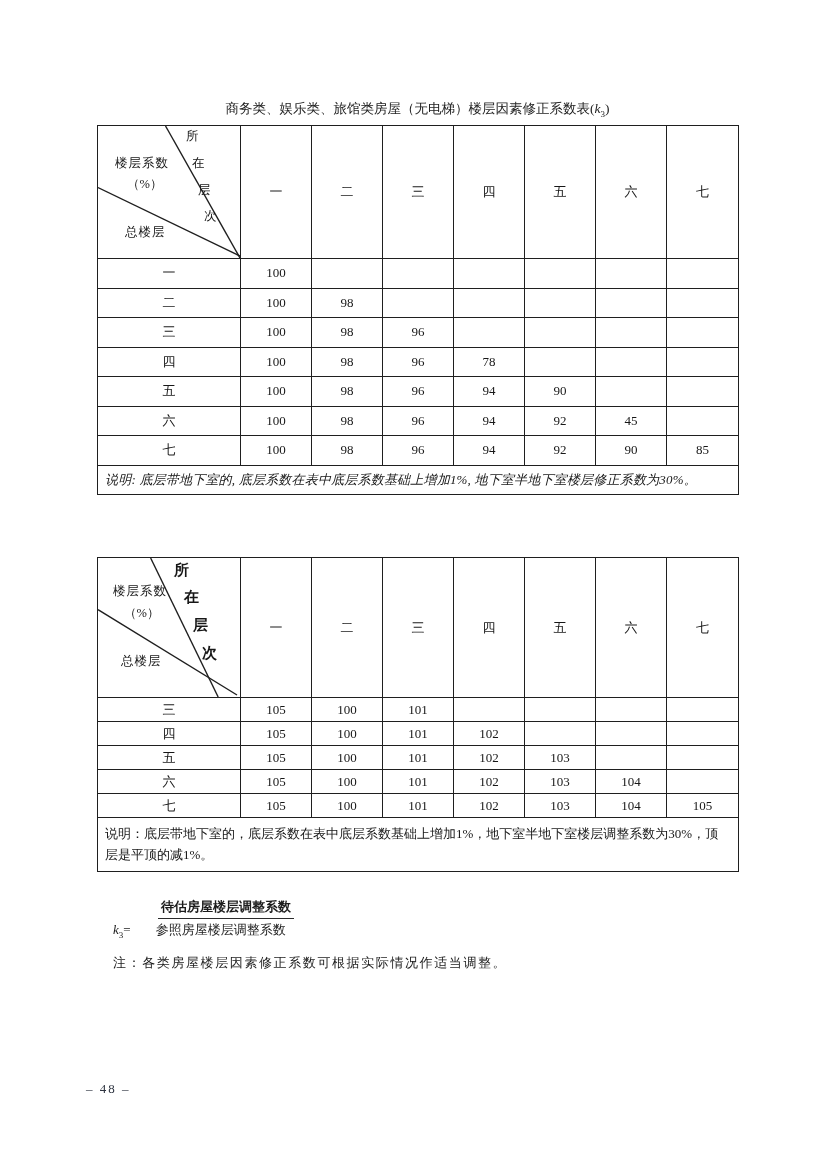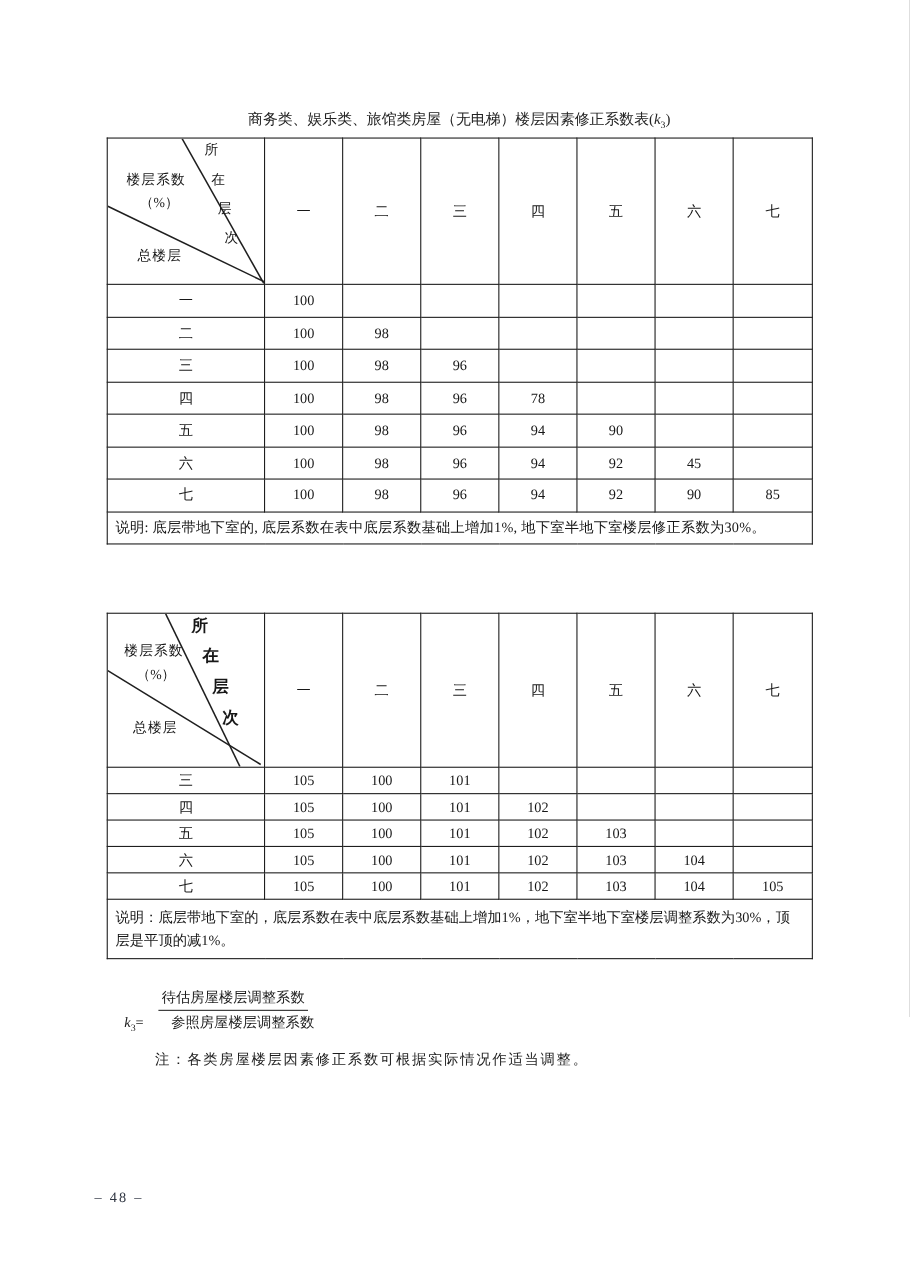--- a/index.html
+++ b/index.html
@@ -37,21 +37,21 @@
     padding:0;
     overflow:hidden;
   }
   #t1 tr.head-row { height:133px; }
   #t2 tr.head-row { height:140px; }
   #t1 tbody.body tr { height:29.5px; }
   #t2 tbody.body tr { height:24px; }
   tr.note-row td {
     text-align:left; padding:4px 7px; font-size:13px; line-height:1.55;
   }
-  #t1 tr.note-row { height:28px; }
+  #t1 tr.note-row { height:28px;font-style:italic; }
   #t1 tr.note-row td { white-space:nowrap; letter-spacing:0.2px; }
   #t2 tr.note-row { height:54px; }
 
   td.corner { position:relative; padding:0; }
   td.corner svg.diag { position:absolute; left:0; top:0; width:100%; height:100%; }
   td.corner svg.diag line { stroke:#1f1f1f; stroke-width:1.4; }
   td.corner span { position:absolute; display:block; font-size:12.5px; color:#171717; white-space:nowrap; line-height:1; }
   
   #t1 .c-top1 { left:17px; top:31px; letter-spacing:1px; }
   #t1 .c-top2 { left:29px; top:52px; }
@@ -68,34 +68,34 @@
   #t2 .s1 { left:86px; top:32px; }
   #t2 .s2 { left:95px; top:60px; }
   #t2 .s3 { left:104px; top:88px; }
   #t2 .c-bottom { left:23px; top:97px; letter-spacing:1px; }
 
   .formula {
     position:absolute; left:113px; top:898px;
     font-size:13px; color:#1c1c1c;
   }
   .frac-num {
-    display:inline-block; margin-left:31px;
+    display:inline-block; margin-left:45px;
     border-bottom:1.4px solid #2b2b2b;
     padding:0 3px 2px 3px;
+    font-weight:bold;
   }
   .frac-line2 { margin-top:2px; }
   .frac-line2 .ksym { font-style:italic; }
   .frac-line2 sub { font-size:9px; }
   .frac-line2 .den { margin-left:22px; display:inline-block; padding-left:3px; }
 
   .footnote {
     position:absolute; left:113px; top:954px;
     font-size:13px; color:#1c1c1c; letter-spacing:1.6px;
     white-space:nowrap;
-    margin-left:28px;
   }
   .page-number {
     position:absolute; left:86px; top:1081px;
     font-size:13px; color:#2e3440; letter-spacing:2px;
   }
 </style>
 </head>
 <body>
 
 <div class="page">

